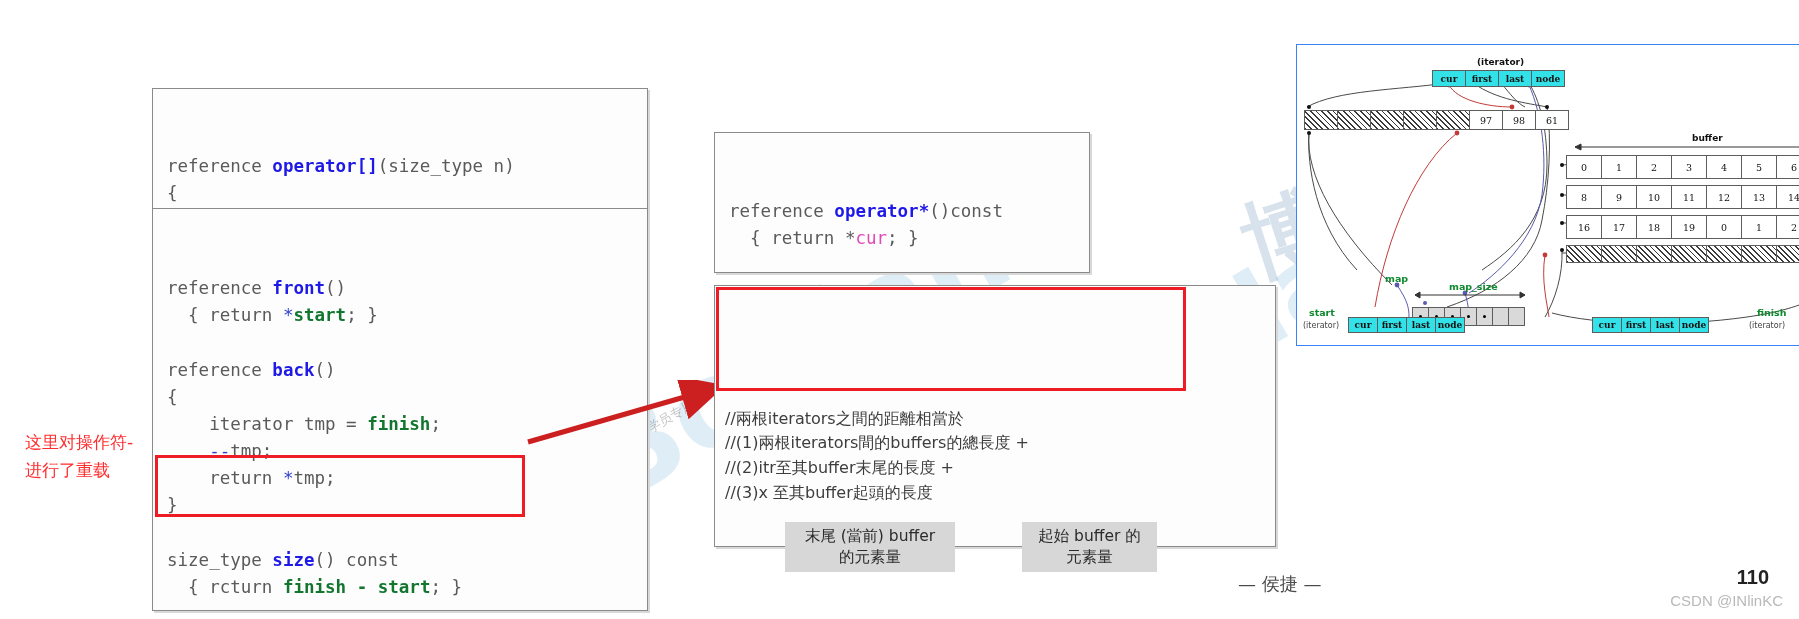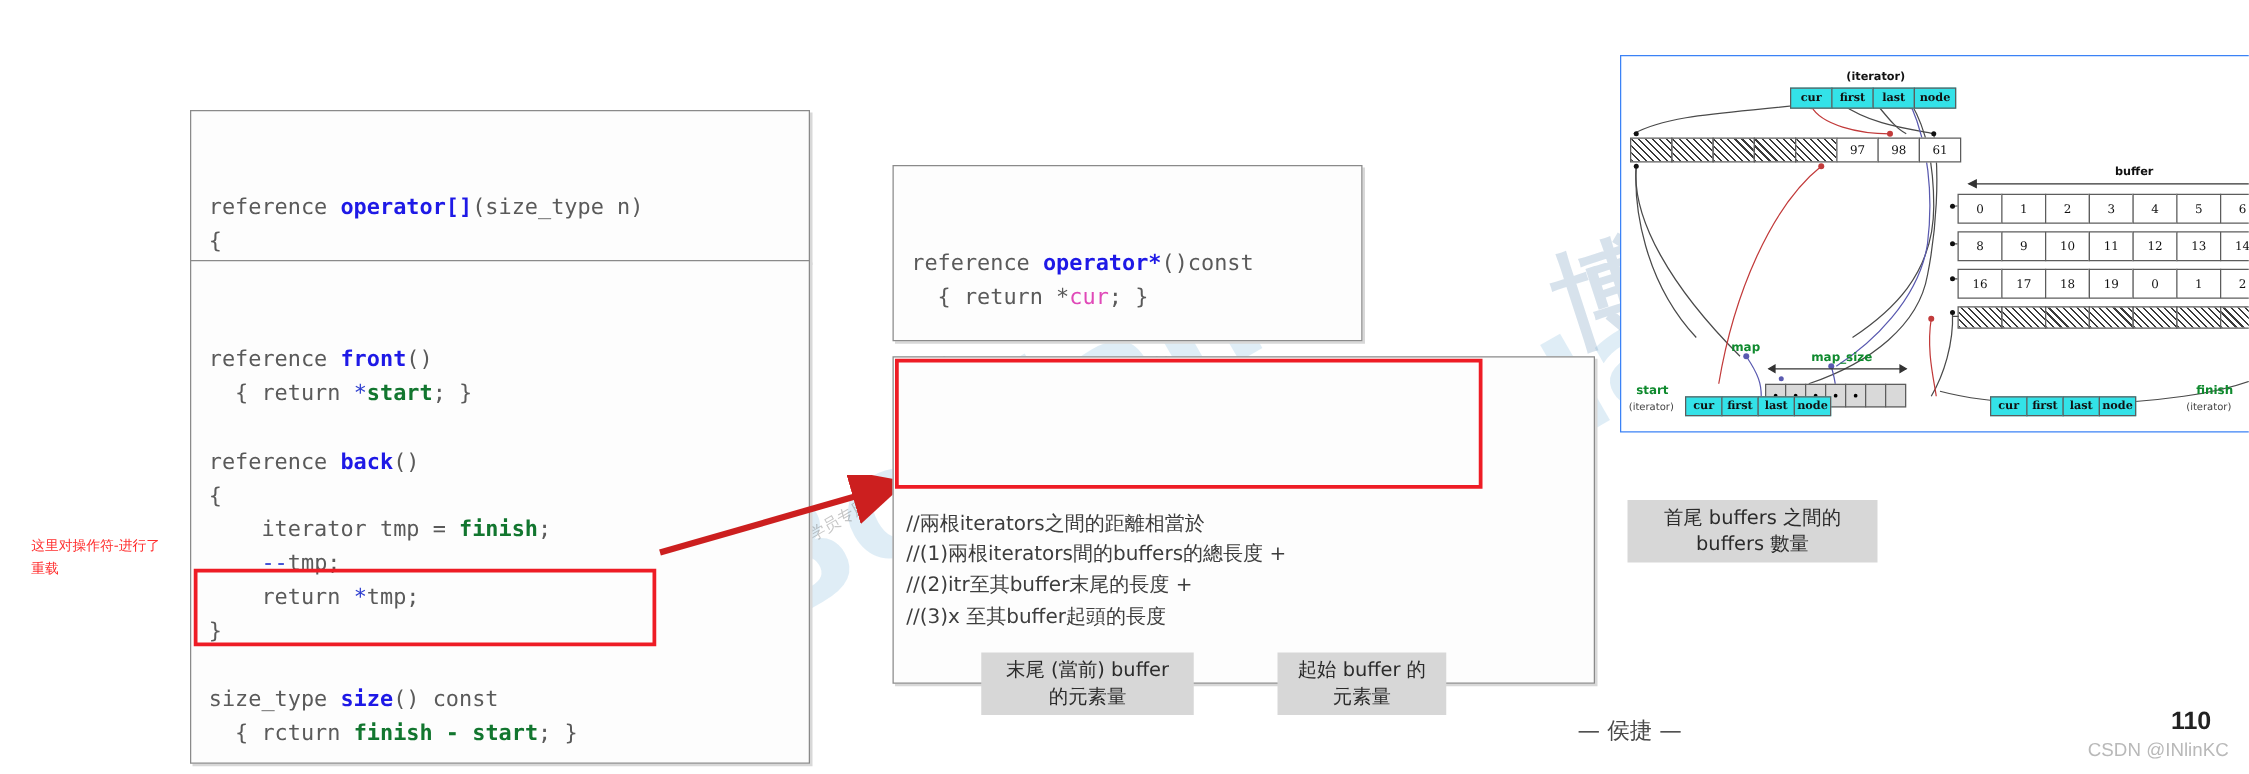--- a/index.html
+++ b/index.html
@@ -35,41 +35,41 @@
   #box-diff .inner{padding:12px 0 8px 10px;}
 
   
   .redbox{position:absolute;border:3px solid #ee1c25;box-sizing:border-box;pointer-events:none;}
   #red-size{left:155px;top:455px;width:370px;height:62px;}
   #red-comment{left:716px;top:287px;width:470px;height:104px;}
 
   
   #left-note{
     position:absolute;left:25px;top:428px;width:110px;
-    color:#ff2d2d;font-size:11px;line-height:1.65;
+    color:#ff2d2d;font-size:17px;line-height:1.65;
     font-family:"DejaVu Sans","Liberation Sans",sans-serif;
   }
 
   
   .greylabel{
     position:absolute;background:#d7d7d7;color:#2b2b2b;
     text-align:center;font-size:15.5px;line-height:1.35;
     padding:4px 10px;
     font-family:"DejaVu Sans","Liberation Sans",sans-serif;
   }
   #gl-tail{left:785px;top:522px;width:150px;}
   #gl-head{left:1022px;top:522px;width:115px;}
   #gl-between{left:1302px;top:400px;width:180px;}
 
   
   #arrow-svg{position:absolute;left:520px;top:380px;width:220px;height:130px;}
 
   
   #footer-author{position:absolute;left:1238px;top:572px;font-size:18px;color:#4a4a4a;
-    font-family:"DejaVu Sans","Liberation Sans",sans-serif;margin-left:24px;}
+    font-family:"DejaVu Sans","Liberation Sans",sans-serif;}
   #footer-page{position:absolute;right:30px;top:566px;font-size:20px;font-weight:bold;color:#222;}
   #footer-csdn{position:absolute;right:16px;top:592px;font-size:15px;color:#b9b9b9;}
 
   
   #diagram{
     position:absolute;left:1296px;top:44px;width:567px;height:300px;
     border:1px solid #3b82f6;background:#ffffff;overflow:hidden;
   }
   #diagram .dg-title{position:absolute;font-size:9px;color:#111;font-weight:bold;
      font-family:"DejaVu Sans","Liberation Sans",sans-serif;}
@@ -146,22 +146,20 @@
       
       
     </div>
   </div>
   <div class="redbox" id="red-comment"></div>
 
   <div class="greylabel" id="gl-tail">末尾 (當前) buffer
 的元素量</div>
   <div class="greylabel" id="gl-head">起始 buffer
 的元素量</div>
-  <div class="greylabel" id="gl-between">首尾 buffers 之間的
-buffers 數量</div>
 
   <div id="diagram">
     <svg width="567" height="300" style="position:absolute;left:0;top:0;">
       <g fill="none" stroke="#4a4a4a" stroke-width="1">
         <path d="M150,38 C100,45 40,45 10,62"></path>
         <path d="M176,38 C200,55 230,58 250,62"></path>
         <path d="M204,38 C214,50 220,58 228,62"></path>
         <path d="M232,38 C242,55 250,80 250,120 C250,175 215,205 185,225"></path>
         <path d="M12,88 C10,120 18,180 60,225"></path>
         <path d="M12,88 C8,130 40,185 95,240"></path>

